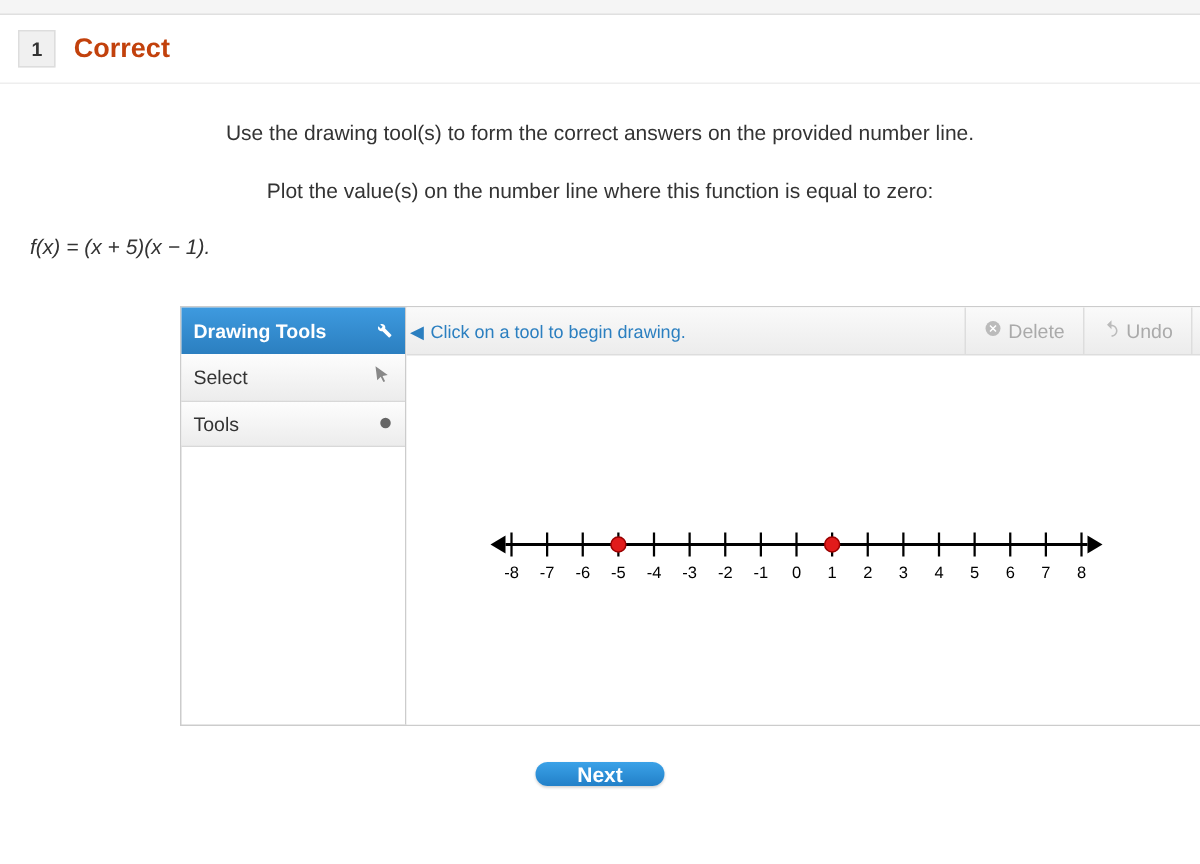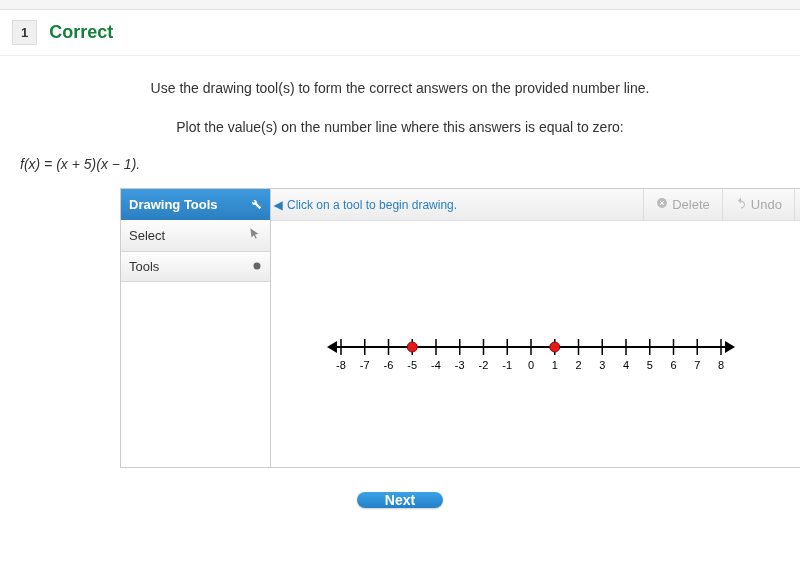--- a/index.html
+++ b/index.html
@@ -1,24 +1,24 @@
 <!DOCTYPE html>
 <html><head>
   <meta charset="utf-8">
   <style>
     * { box-sizing: border-box; margin: 0; padding: 0; }
     body { font-family: Arial, Helvetica, sans-serif; font-size: 14px; color: #333; background: #fff; }
     .page { width: 800px; margin: 0 auto; }
     .header-bar { background: #f5f5f5; border-bottom: 1px solid #e0e0e0; height: 10px; }
     .question-header { display: flex; align-items: center; padding: 10px 12px; border-bottom: 1px solid #eee; }
     .qnum-box { background: #f0f0f0; border: 1px solid #ddd; padding: 4px 8px; font-weight: bold; margin-right: 12px; font-size: 13px; }
-    .status-correct { color: #15803d; font-weight: bold; font-size: 18px; }
+    .status-correct { color: #c2410c; font-weight: bold; font-size: 18px; }
     .content { padding: 12px 20px 20px 20px; }
     .instr { margin: 10px 0 18px 0; line-height: 1.5; text-align: center; }
-    .formula { font-style: italic; margin-bottom: 16px; }
+    .formula { font-style: italic; margin-bottom: 32px; }
     .workspace { display: flex; border: 1px solid #ccc; width: 752px; height: 280px; margin-left: 100px; position: relative; }
     .tools-panel { width: 150px; border-right: 1px solid #ccc; display: flex; flex-direction: column; }
     .tools-header { background: linear-gradient(#3e9adf, #2b7fc0); color: #fff; font-weight: bold; font-size: 13px; padding: 7px 8px; display: flex; justify-content: space-between; align-items: center; }
     .tools-header svg { fill: #fff; }
     .tool-item { padding: 7px 8px; border-bottom: 1px solid #d8d8d8; background: linear-gradient(#fdfdfd, #ececec); display: flex; justify-content: space-between; align-items: center; font-size: 13px; cursor: pointer; text-align: center; }
     .canvas-area { flex: 1; position: relative; background: #fff; overflow: visible; }
     .canvas-toolbar { display: flex; height: 32px; border-bottom: 1px solid #ddd; background: linear-gradient(#fafafa, #ececec); align-items: center; }
     .collapse-handle { width: 14px; color: #2b7fc0; text-align: center; cursor: pointer; font-size: 12px; }
     .hint-text { flex: 1; color: #2b7fc0; font-size: 12px; padding-left: 2px; }
     .tb-buttons { display: flex; height: 100%; margin-left: 41px; }
@@ -37,21 +37,21 @@
 <div class="page">
   <div class="header-bar"></div>
 
   <div class="question-header">
     <span class="qnum-box">1</span>
     <span class="status-correct">Correct</span>
   </div>
 
   <div class="content">
     <p class="instr">Use the drawing tool(s) to form the correct answers on the provided number line.</p>
-    <p class="instr">Plot the value(s) on the number line where this answers is equal to zero:</p>
+    <p class="instr">Plot the value(s) on the number line where this function is equal to zero:</p>
     <p class="formula">f(x) = (x + 5)(x − 1).</p>
 
     <div class="workspace">
       <div class="tools-panel">
         <div class="tools-header">
           <span>Drawing Tools</span>
           <span>
             <svg width="14" height="14" viewBox="0 0 24 24">
                 <path d="M22 19l-7-7c.5-1.3.2-2.9-.9-4-1.3-1.3-3.2-1.5-4.7-.7l2.8 2.8-2.1 2.1L7.3 9.4c-.8 1.5-.6 3.4.7 4.7 1.1 1.1 2.7 1.4 4 .9l7 7c.4.4 1 .4 1.4 0l1.6-1.6c.4-.4.4-1 0-1.4z"></path>
               </svg>

